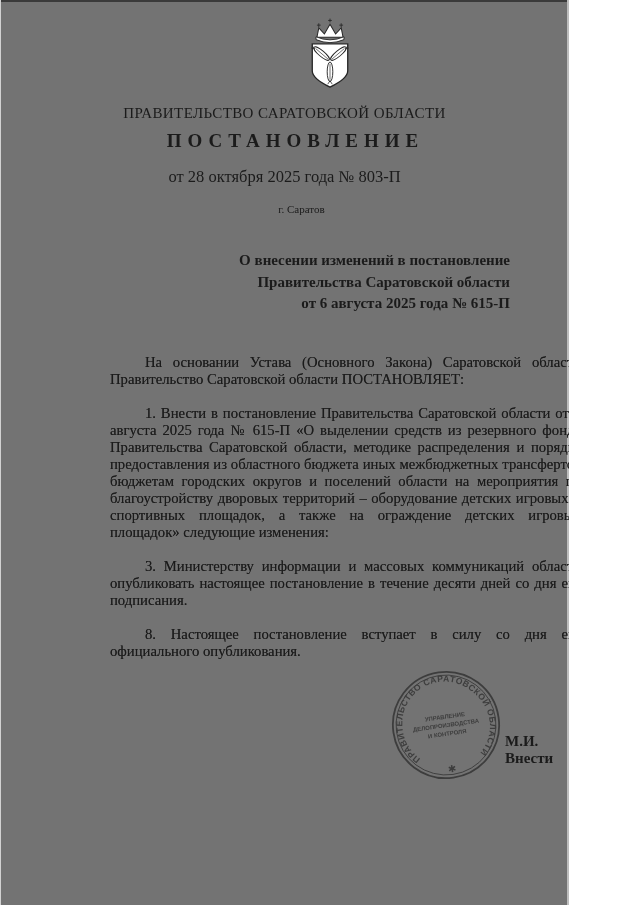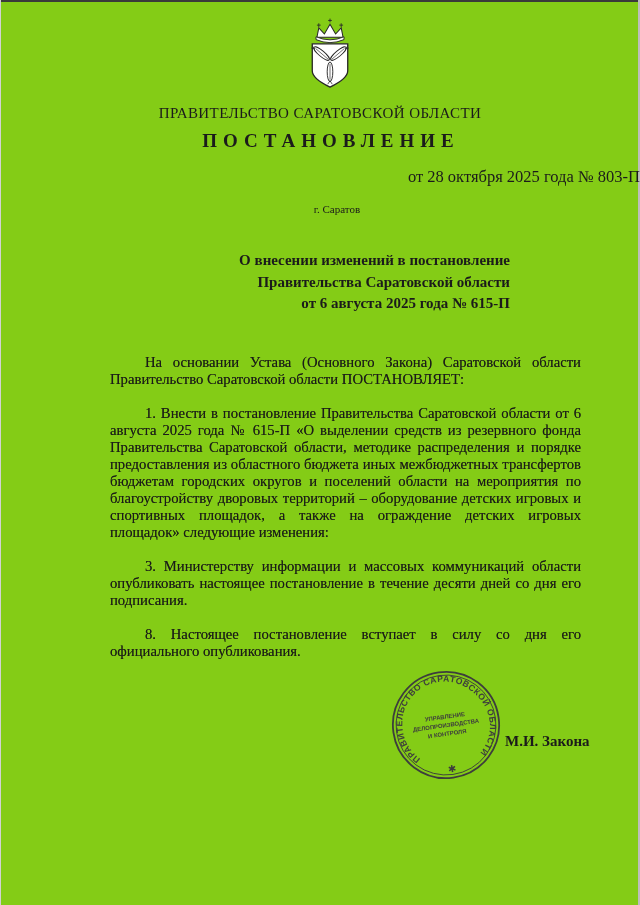--- a/index.html
+++ b/index.html
@@ -1,20 +1,20 @@
 <!DOCTYPE html>
 <html><head>
 <meta charset="utf-8">
 <style>
   html, body { margin: 0; padding: 0; background: #ffffff; }
   .page {
     position: relative;
-    width: 640px;
+    width: 569px;
     height: 905px;
-    background: #84cc16;
+    background: #737373;
     overflow: hidden;
     font-family: "Liberation Serif", "DejaVu Serif", serif;
     color: #1b1b1b;
   }
   
   .edge-top    { position: absolute; top: 0; left: 0; width: 640px; height: 2px; background: #3a3a3a; }
   .edge-left   { position: absolute; top: 0; left: 0; width: 1px; height: 905px; background: #d2d2d2; }
   .edge-right  { position: absolute; top: 0; right: 0; width: 2px; height: 905px; background: #bdbdbd; }
 
   .emblem { position: absolute; left: 302px; top: 17px; width: 56px; height: 76px; }
@@ -23,21 +23,21 @@
     position: absolute; top: 105px; left: 0; width: 100%;
     text-align: center; font-size: 15px; letter-spacing: 0.4px;
   }
   .doc-type {
     position: absolute; top: 130px; left: 0; width: 100%;
     text-align: center; font-size: 19px; font-weight: bold;
     letter-spacing: 6px; text-indent: 6px; padding-left: 8px;
   }
   .date-line {
     position: absolute; top: 167px; left: 0; width: 100%;
-    text-align: right; font-size: 16.5px;
+    text-align: center; font-size: 16.5px;
   }
   .place-line {
     position: absolute; top: 203px; left: 0; width: 100%;
     text-align: center; font-size: 11px; margin-left: 17px;
   }
   .subject {
     position: absolute; left: 90px; top: 250px; width: 420px;
     font-size: 15px; font-weight: bold; line-height: 21.5px;
     white-space: pre-line;
     text-align: right;
@@ -105,21 +105,21 @@
 Правительства Саратовской области
 от 6 августа 2025 года № 615-П</div>
 
   <div class="body-text">
     <p>На основании Устава (Основного Закона) Саратовской области Правительство Саратовской области ПОСТАНОВЛЯЕТ:</p>
     <p>1. Внести в постановление Правительства Саратовской области от 6 августа 2025 года № 615-П «О выделении средств из резервного фонда Правительства Саратовской области, методике распределения и порядке предоставления из областного бюджета иных межбюджетных трансфертов бюджетам городских округов и поселений области на мероприятия по благоустройству дворовых территорий – оборудование детских игровых и спортивных площадок, а также на ограждение детских игровых площадок» следующие изменения:</p>
     <p>3. Министерству информации и массовых коммуникаций области опубликовать настоящее постановление в течение десяти дней со дня его подписания.</p>
     <p>8. Настоящее постановление вступает в силу со дня его официального опубликования.</p>
   </div>
 
-  <div class="sig-name">М.И. Закона</div>
+  <div class="sig-name">М.И. Внести</div>
 
   <svg class="stamp" viewBox="0 0 140 140" xmlns="http://www.w3.org/2000/svg">
     <g transform="rotate(-8 70 70)">
       <circle cx="70" cy="70" r="59" fill="none" stroke="#3d3d3d" stroke-width="2"></circle>
       <circle cx="70" cy="70" r="55.5" fill="none" stroke="#3d3d3d" stroke-width="1"></circle>
       <defs>
         <path id="ringPath" d="M 36.8 103.2 A 47 47 0 1 1 103.2 36.8 A 47 47 0 1 1 36.8 103.2"></path>
       </defs>
       <text font-size="9.6" font-weight="bold" letter-spacing="0.6">
         <textPath href="#ringPath" startOffset="0">ПРАВИТЕЛЬСТВО  САРАТОВСКОЙ  ОБЛАСТИ</textPath>

